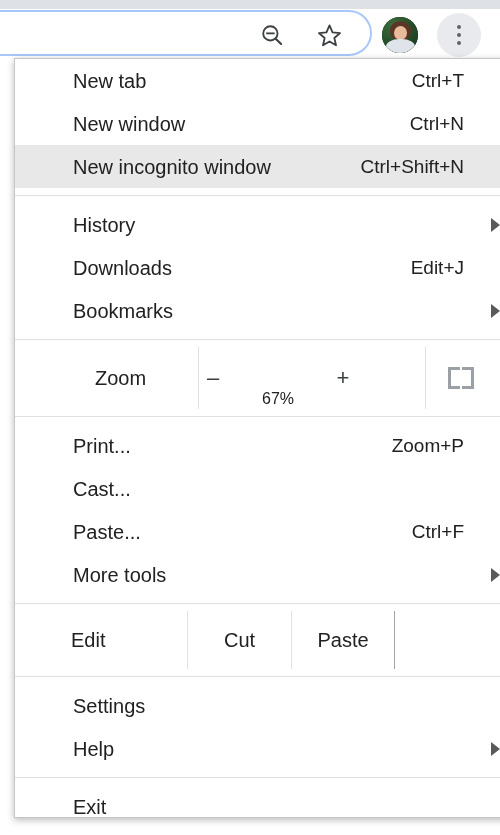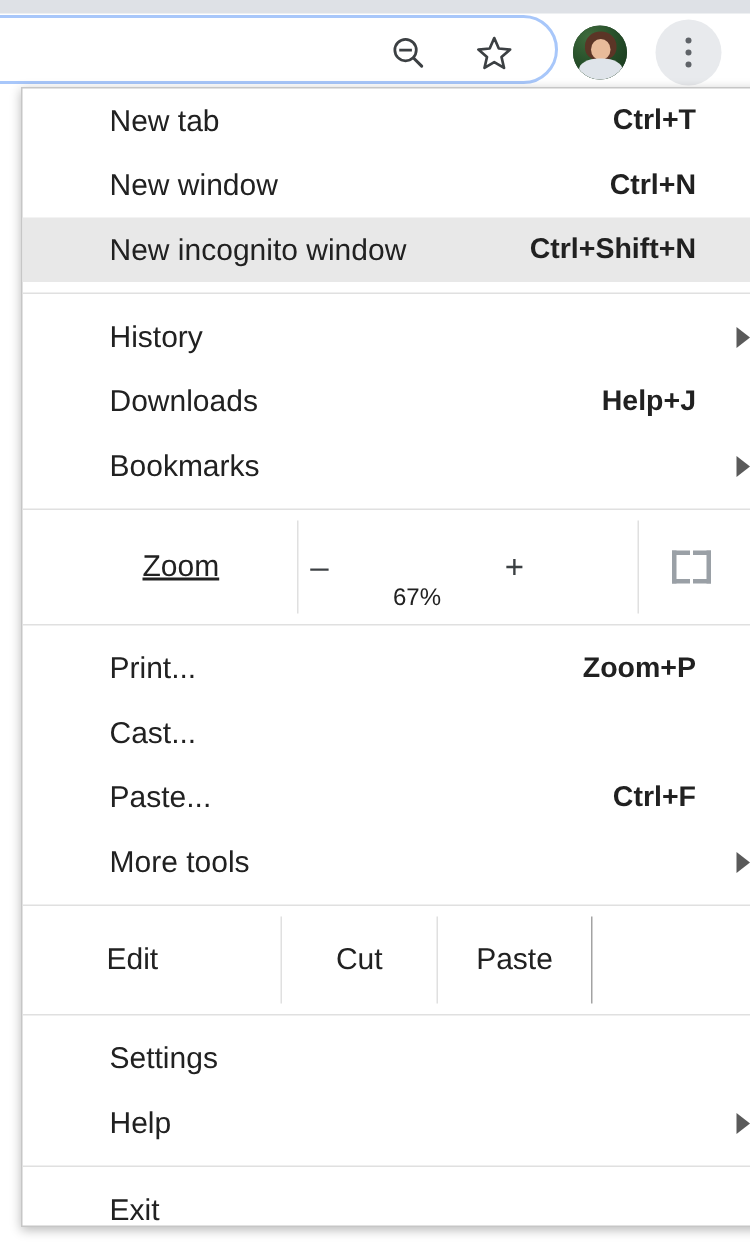--- a/index.html
+++ b/index.html
@@ -128,21 +128,20 @@
     white-space: nowrap;
   }
   .menu-row.highlighted { background: #e8e8e8; }
   .menu-row .label { flex: 0 0 auto; }
   .menu-row .spacer { flex: 1 1 auto; }
   .menu-row .accel {
     flex: 0 0 auto;
     color: #212121;
     font-size: 19px;
     padding-right: 32px;
-    font-weight: bold;
   }
   .menu-row .submenu-arrow {
     position: absolute;
     right: 14px;
     top: 50%;
     transform: translateY(-50%);
     width: 0; height: 0;
     border-style: solid;
     border-width: 7px 0 7px 9px;
     border-color: transparent transparent transparent #5a5a5a;
@@ -162,21 +161,20 @@
     align-items: stretch;
     color: #212121;
     font-size: 20px;
   }
   .zoom-row .zr-label {
     width: 183px;
     display: flex;
     align-items: center;
     padding-left: 80px;
     box-sizing: border-box;
-    text-decoration: underline;
   }
   .zoom-row .zr-controls {
     flex: 1 1 auto;
     display: flex;
     align-items: center;
     justify-content: center;
     gap: 30px;
     border-left: 1px solid #e0e0e0;
     border-right: 1px solid #e0e0e0;
     padding-right: 68px;
@@ -303,21 +301,21 @@
 
   <div>
     <div class="menu-row">
       <span class="label">History</span>
       <span class="spacer"></span>
       <span class="submenu-arrow"></span>
     </div>
     <div class="menu-row">
       <span class="label">Downloads</span>
       <span class="spacer"></span>
-      <span class="accel">Help+J</span>
+      <span class="accel">Edit+J</span>
     </div>
     <div class="menu-row">
       <span class="label">Bookmarks</span>
       <span class="spacer"></span>
       <span class="submenu-arrow"></span>
     </div>
   </div>
 
   <div class="menu-sep"></div>
 

